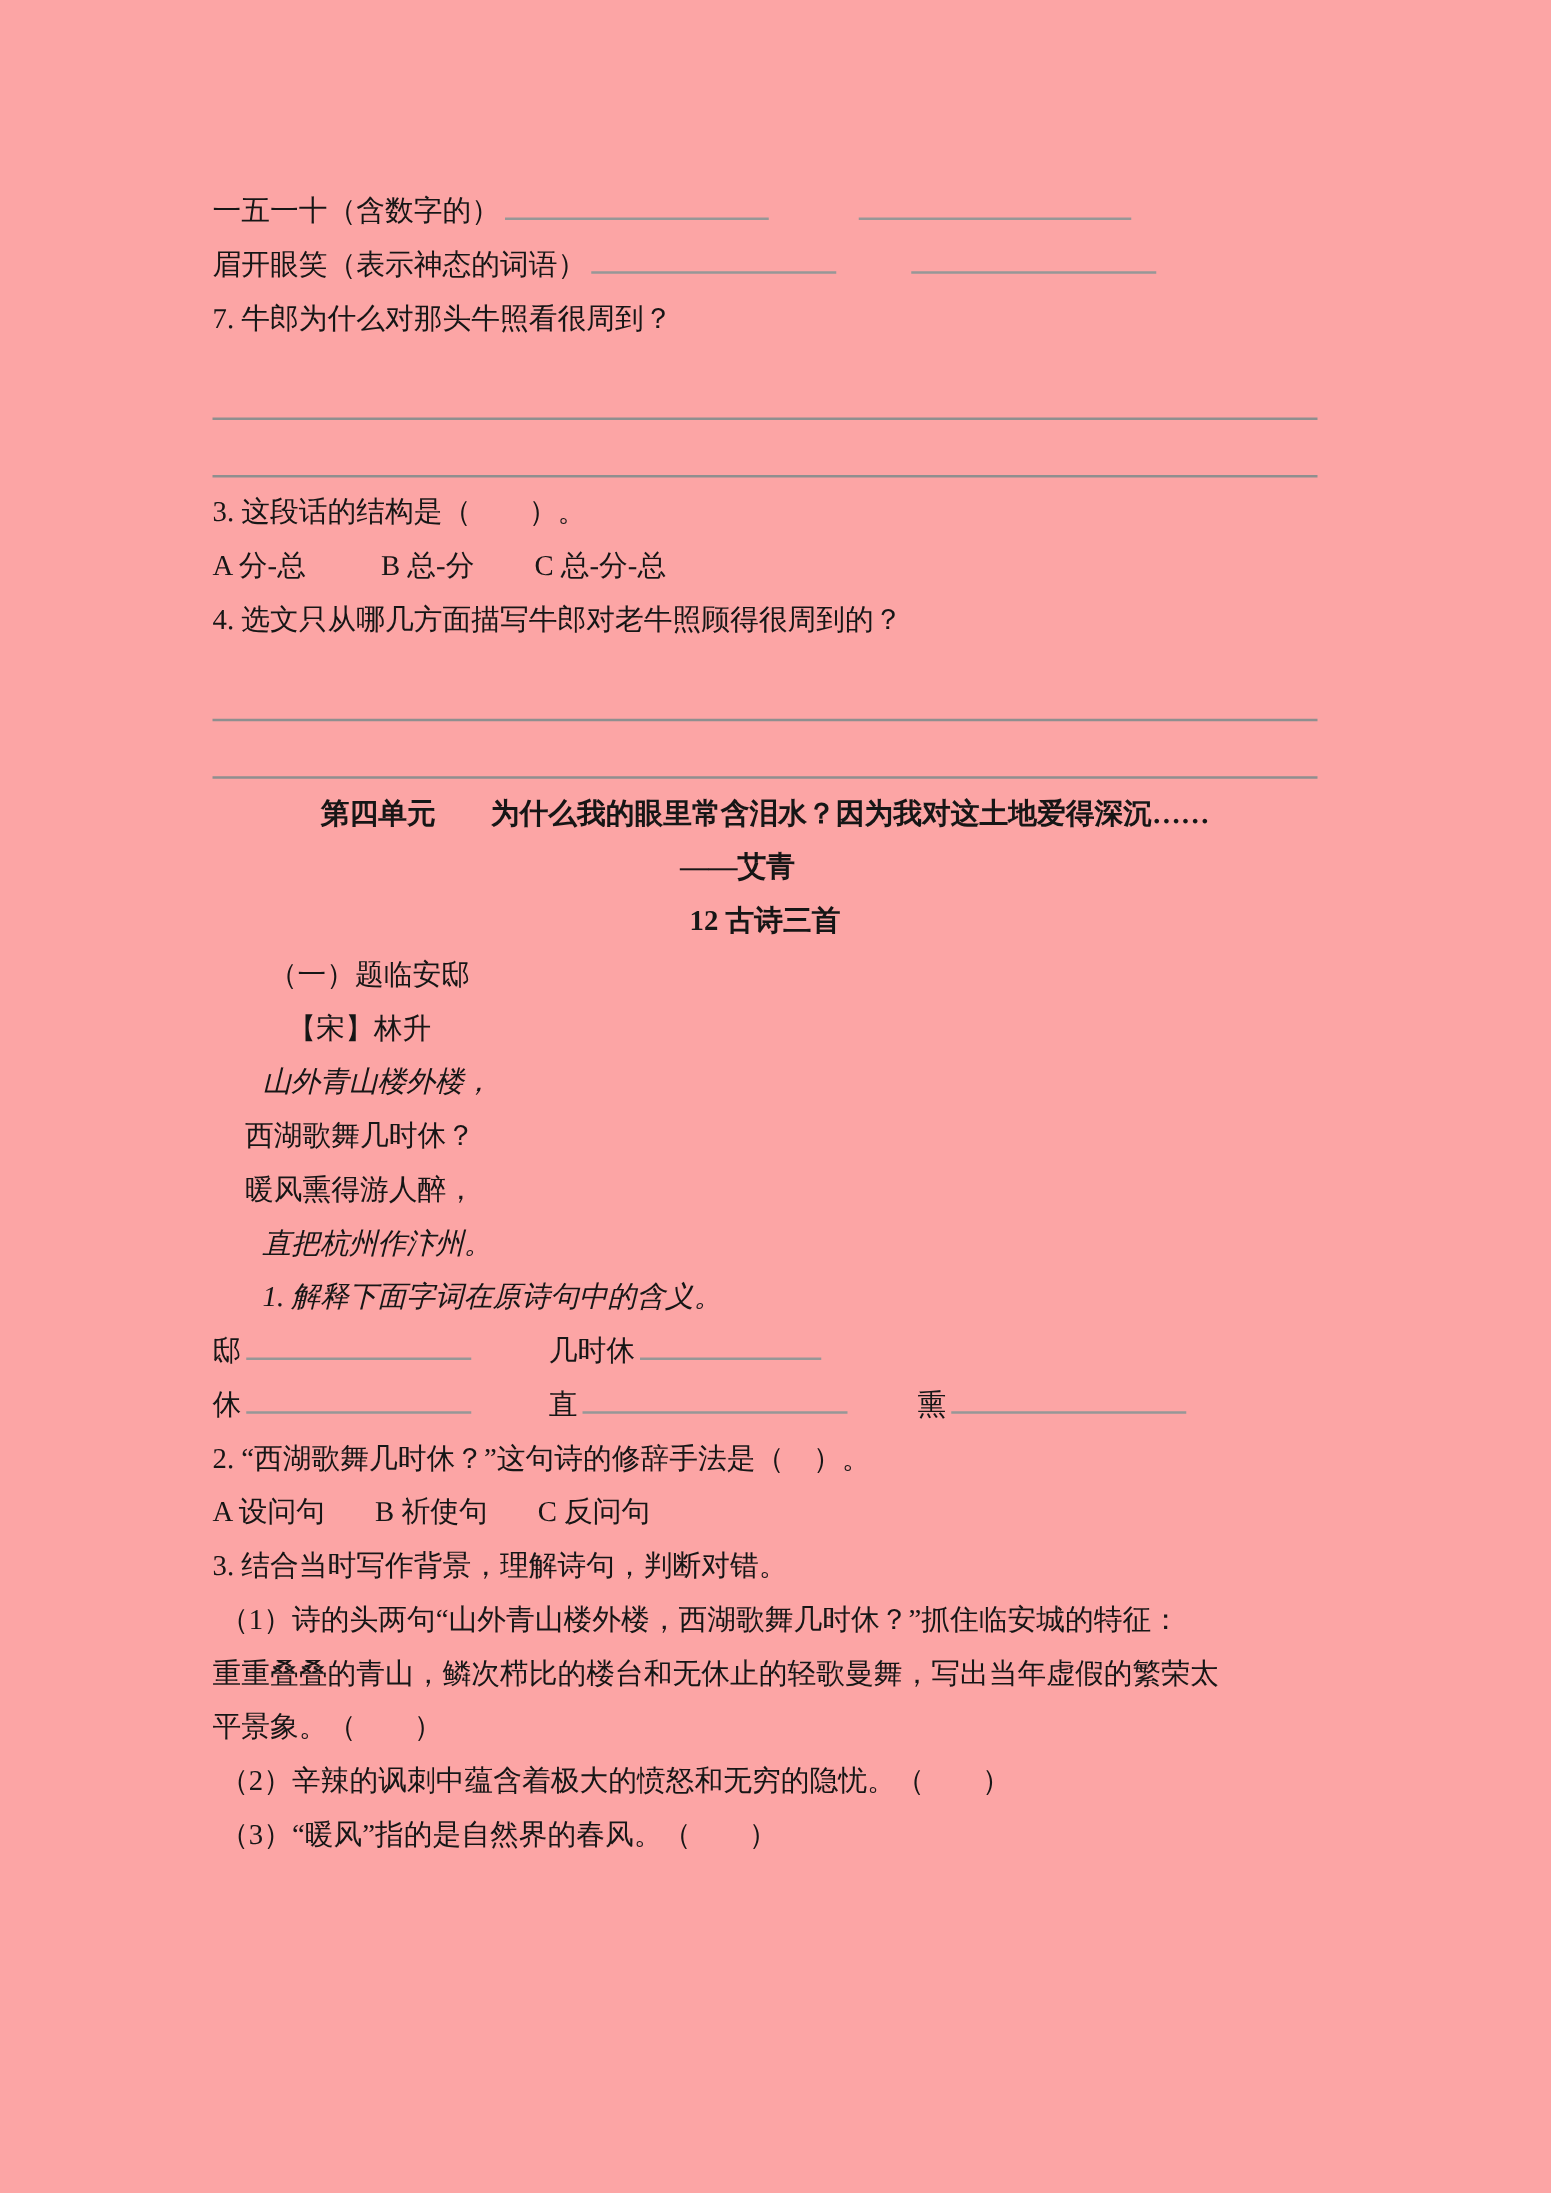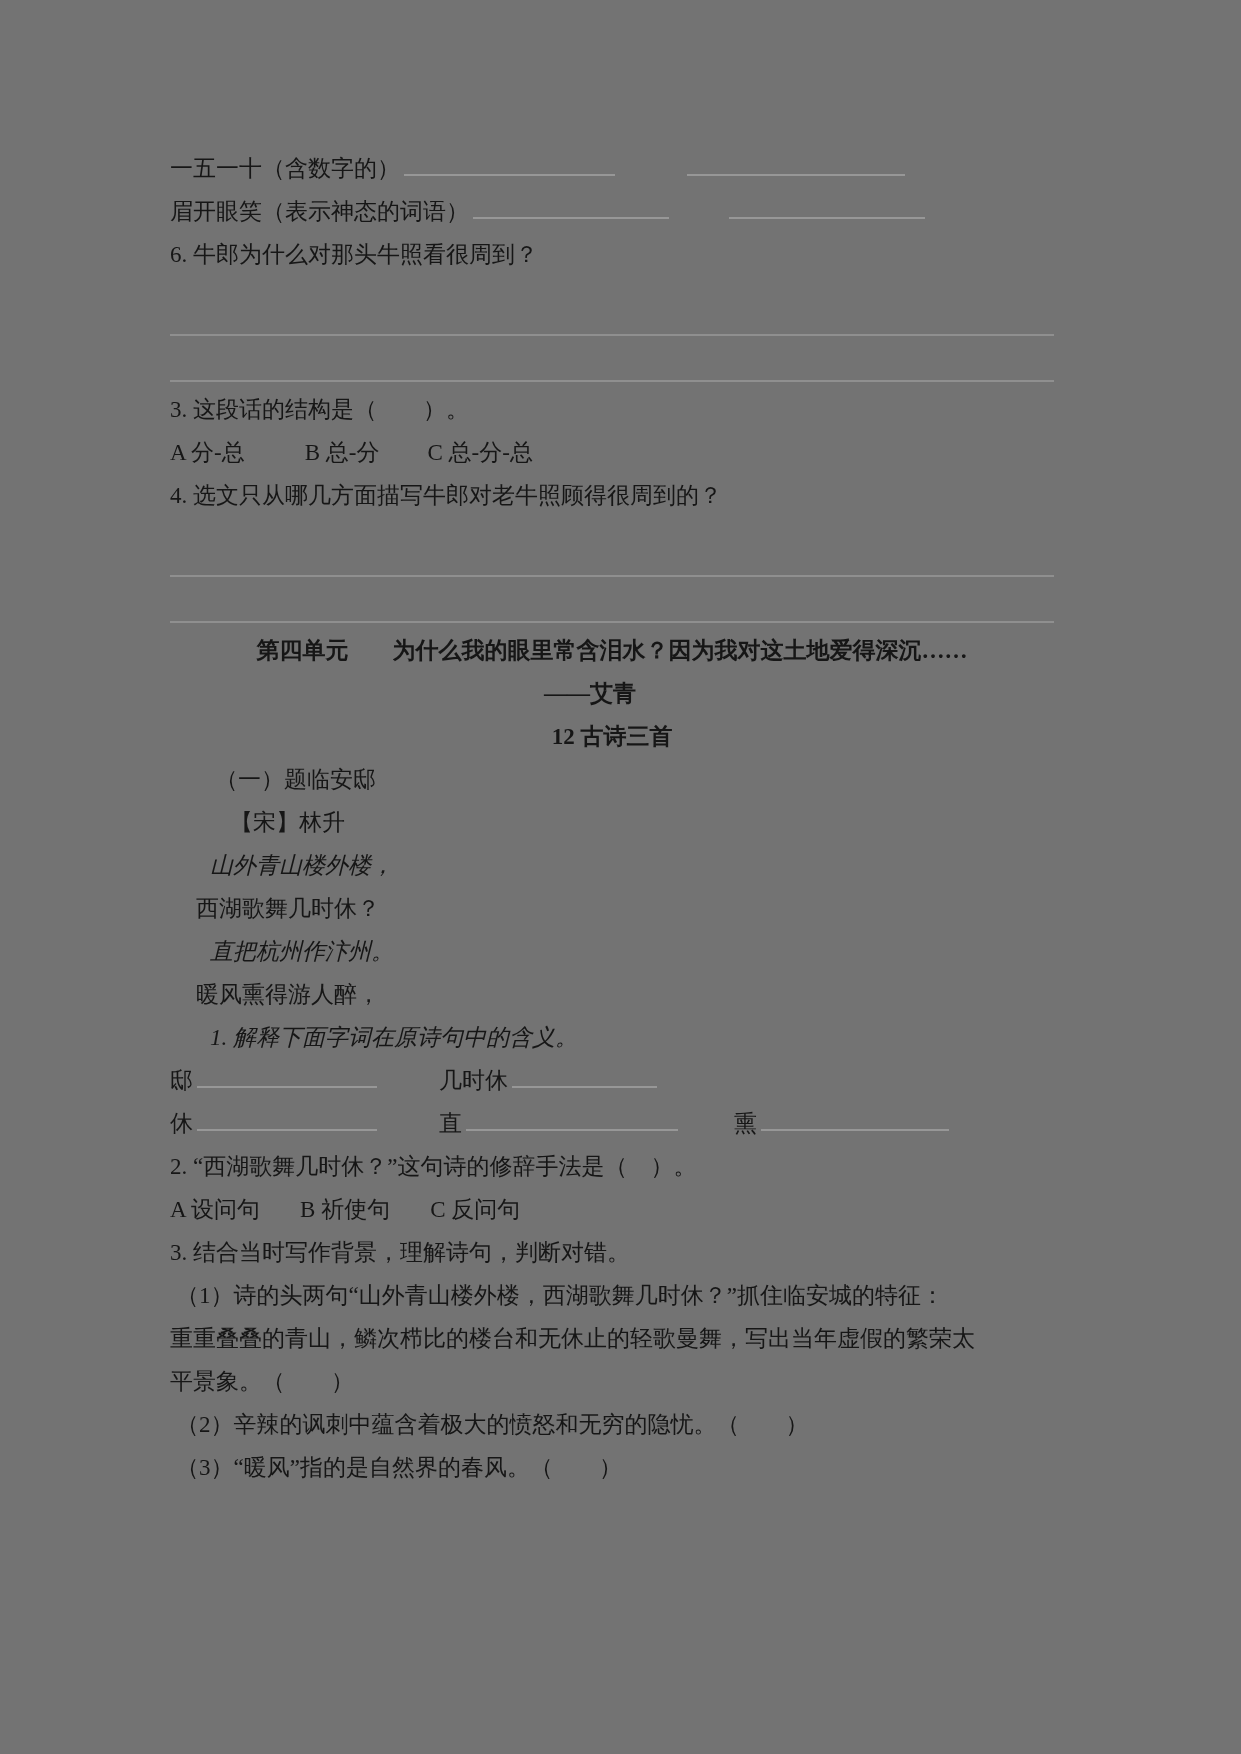--- a/index.html
+++ b/index.html
@@ -1,19 +1,19 @@
 <!DOCTYPE html>
 <html><head>
 <meta charset="utf-8">
 <style>
   html,body { margin:0; padding:0; background:#ffffff; }
   .page {
     position:relative;
     width:1241px; height:1754px;
-    background:#737373;
+    background:#fca5a5;
     color:#161616;
     font-family:"Liberation Serif","DejaVu Serif",serif;
     overflow:hidden;
   }
   .content { position:absolute; left:170px; top:147px; width:884px; }
   .line { font-size:23px; line-height:43px; white-space:pre; }
   .bold { font-weight:bold; }
   .center { text-align:center; }
   .right { text-align:center; padding-right:44px; }
 
@@ -40,21 +40,21 @@
 </head>
 <body>
 
 <div class="page">
   <div class="content">
 
     <div class="line"><span>一五一十（含数字的）</span><span class="blank w211"></span><span class="gap g68"></span><span class="blank w218"></span></div>
 
     <div class="line"><span>眉开眼笑（表示神态的词语）</span><span class="blank w196"></span><span class="gap g56"></span><span class="blank w196"></span></div>
 
-    <div class="line">6. 牛郎为什么对那头牛照看很周到？</div>
+    <div class="line">7. 牛郎为什么对那头牛照看很周到？</div>
 
     <div class="rule rule-gap"></div>
     <div class="rule"></div>
 
     <div class="line mt6">3. 这段话的结构是（　　）。</div>
     <div class="line"><span>A 分-总</span><span class="gap g60"></span><span>B 总-分</span><span class="gap g48"></span><span>C 总-分-总</span></div>
 
     <div class="line">4. 选文只从哪几方面描写牛郎对老牛照顾得很周到的？</div>
 
     <div class="rule rule-gap"></div>
@@ -62,22 +62,22 @@
 
     <div class="line center mt6"><span class="bold">第四单元</span><span class="gap g44"></span><span class="bold">为什么我的眼里常含泪水？因为我对这土地爱得深沉……</span></div>
     <div class="line right bold">——艾青</div>
 
     <div class="line center bold">12 古诗三首</div>
 
     <div class="line ind43">（一）题临安邸</div>
     <div class="line ind150">【宋】林升</div>
     <div class="line ind40">山外青山楼外楼，</div>
     <div class="line ind48">西湖歌舞几时休？</div>
+    <div class="line ind48">暖风熏得游人醉，</div>
     <div class="line ind40">直把杭州作汴州。</div>
-    <div class="line ind48">暖风熏得游人醉，</div>
 
     <div class="line ind40">1. 解释下面字词在原诗句中的含义。</div>
 
     <div class="line"><span>邸</span><span class="blank w180"></span><span class="gap g62"></span><span>几时休</span><span class="blank w145"></span></div>
 
     <div class="line"><span>休</span><span class="blank w180"></span><span class="gap g62"></span><span>直</span><span class="blank w212"></span><span class="gap g56"></span><span>熏</span><span class="blank w188"></span></div>
 
     <div class="line">2. “西湖歌舞几时休？”这句诗的修辞手法是（　）。</div>
     <div class="line"><span>A 设问句</span><span class="gap g40"></span><span>B 祈使句</span><span class="gap g40"></span><span>C 反问句</span></div>
 

